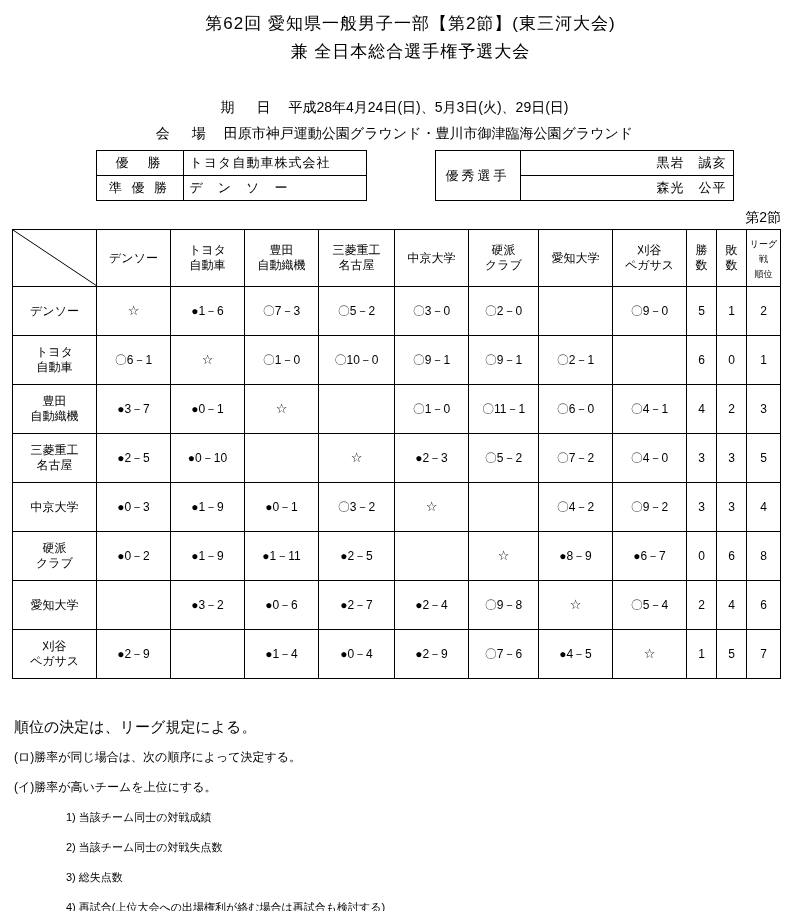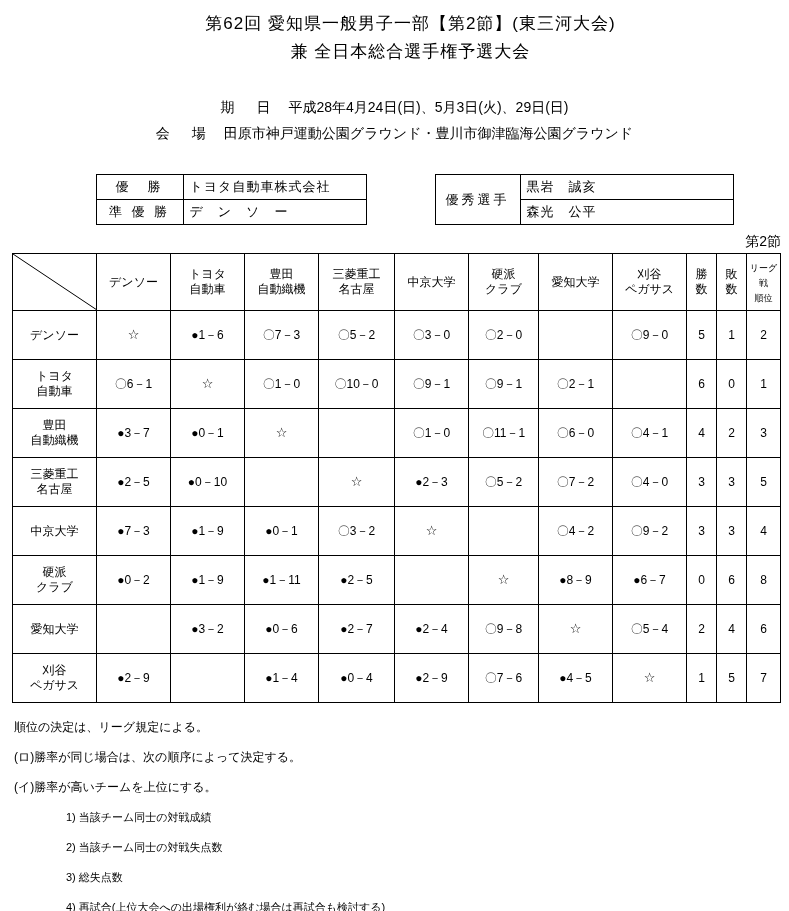--- a/index.html
+++ b/index.html
@@ -37,21 +37,21 @@
     text-align: center;
     font-size: 14px;
     line-height: 26px;
   }
   .subinfo .lbl {
     letter-spacing: 4px;
     margin-right: 14px;
   }
   
   .awards {
-    margin-top: 28px;
+    margin-top: 4px;
     display: flex;
     justify-content: center;
     gap: 68px;
     padding-left: 40px;
   }
   table.award {
     border-collapse: collapse;
     font-size: 13px;
   }
   table.award td {
@@ -68,21 +68,21 @@
   table.award td.val {
     width: 170px;
     text-align: left;
     letter-spacing: 1px;
   }
   table.award2 td.lbl {
     width: 72px;
   }
   table.award2 td.val {
     width: 200px;
-    text-align: left;
+    text-align: right;
   }
   
   .section-note {
     font-size: 14px;
     text-align: right;
     padding-right: 8px;
     margin-top: 8px;
     margin-bottom: 2px;
   }
   
@@ -135,21 +135,21 @@
     margin-top: 20px;
   }
   
   .notes {
     position: absolute;
     left: 14px;
     top: 712px;
     font-size: 12px;
     line-height: 30px;
   }
-  .notes .n1 { font-size: 12px; }
+  .notes .n1 { font-size: 15px; }
   .notes .indent {
     padding-left: 52px;
     font-size: 11px;
   }
 </style>
 </head>
 <body>
 
 <div class="page">
 
@@ -285,21 +285,21 @@
             <td><span class="score">●2－3</span></td>
             <td><span class="score">〇5－2</span></td>
             <td><span class="score">〇7－2</span></td>
             <td><span class="score">〇4－0</span></td>
             <td>3</td>
             <td>3</td>
             <td>5</td>
           </tr>
           <tr>
             <td class="rowhead">中京大学</td>
-            <td><span class="score">●7－3</span></td>
+            <td><span class="score">●0－3</span></td>
             <td><span class="score">●1－9</span></td>
             <td><span class="score">●0－1</span></td>
             <td><span class="score">〇3－2</span></td>
             <td><span class="star">☆</span></td>
             <td></td>
             <td><span class="score">〇4－2</span></td>
             <td><span class="score">〇9－2</span></td>
             <td>3</td>
             <td>3</td>
             <td>4</td>

